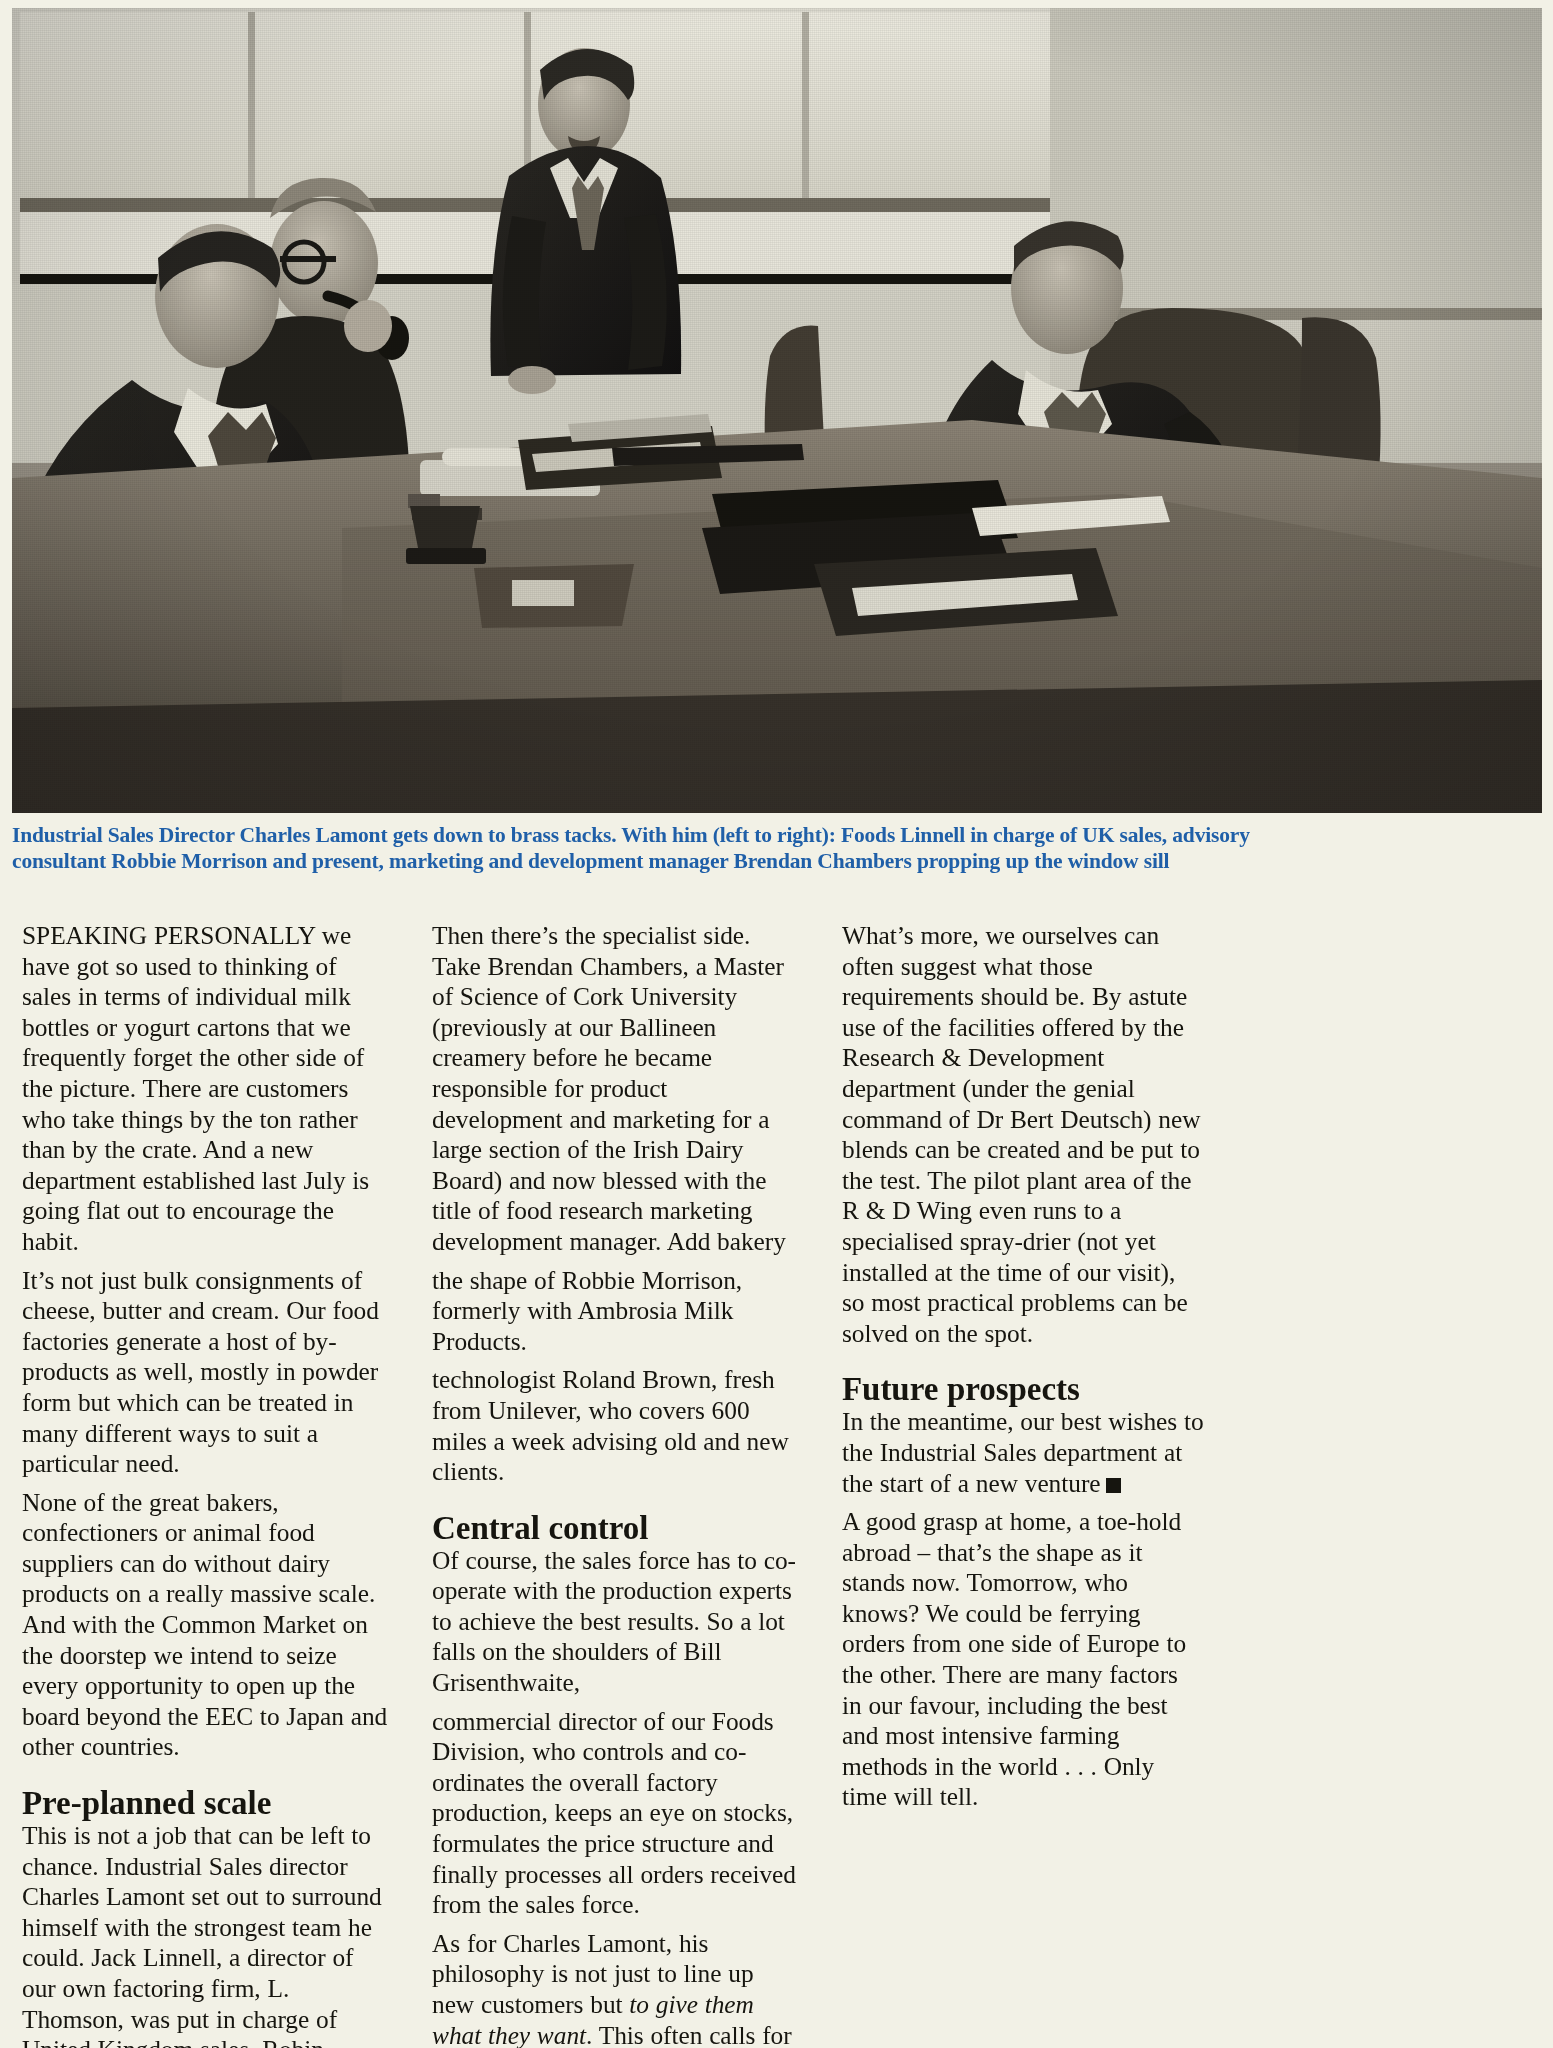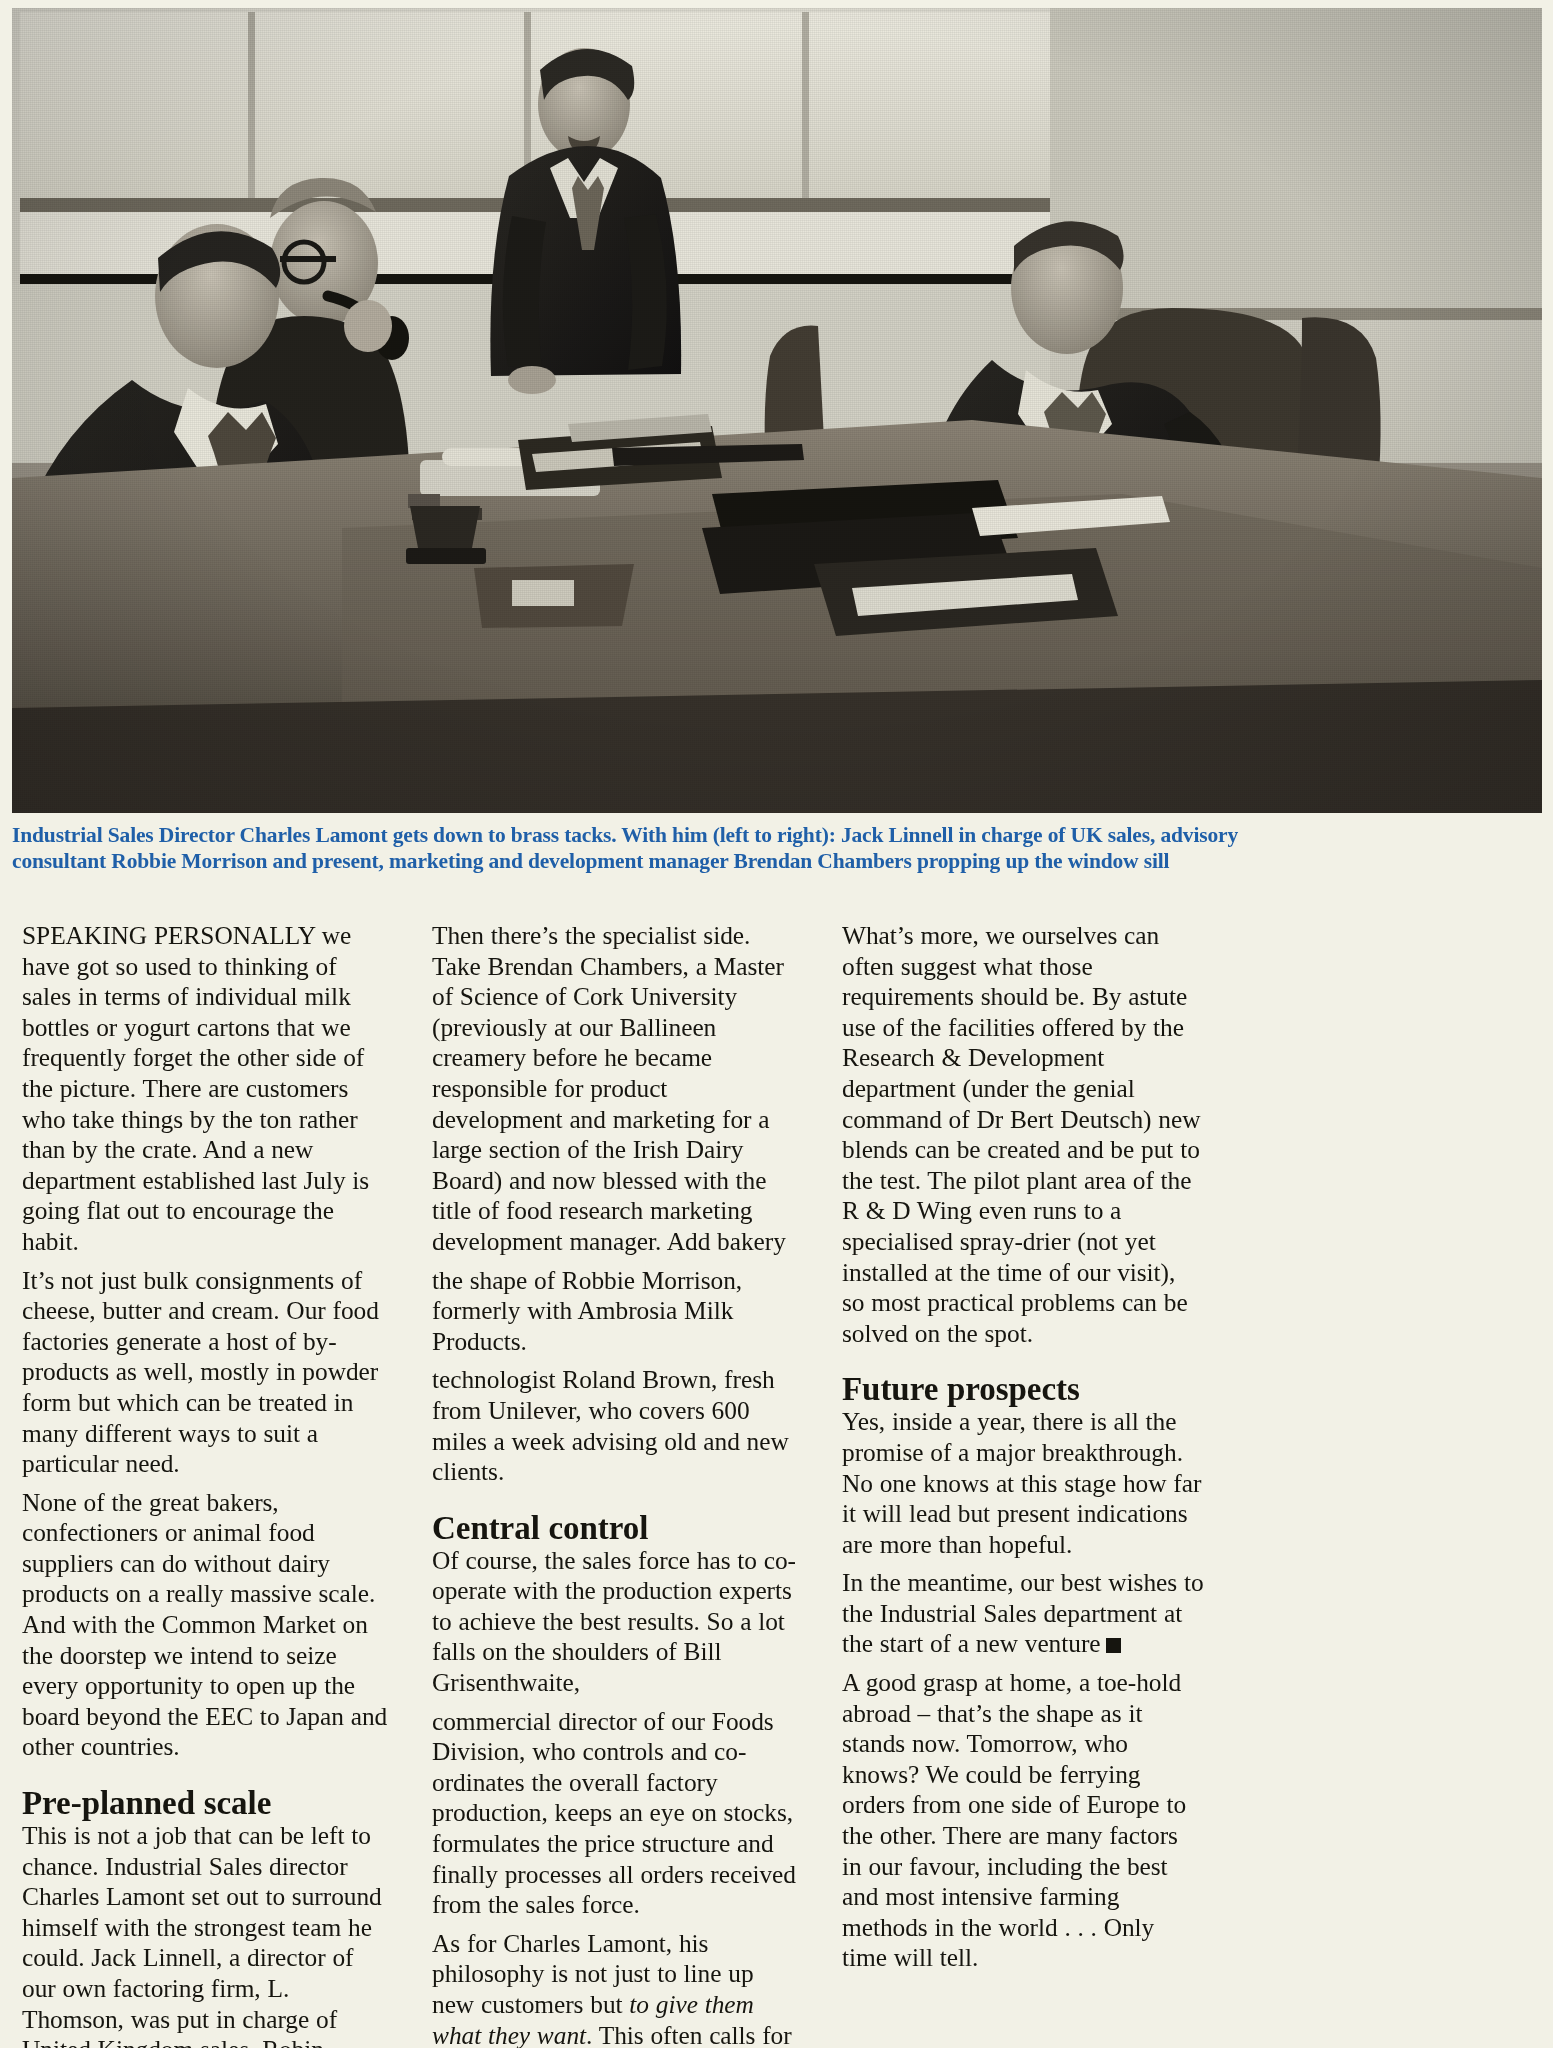--- a/index.html
+++ b/index.html
@@ -233,21 +233,21 @@
         <path d="M840 580 L1060 566 L1066 592 L846 608 Z" fill="#dddbcf"></path>
 
         <path d="M0 700 L1530 672 L1530 805 L0 805 Z" fill="#36312a"></path>
       </svg>
     </div>
     <div class="grain"></div>
     <div class="vignette"></div>
   </div>
 
   <div class="caption">
-    <span class="cl">Industrial Sales Director Charles Lamont gets down to brass tacks. With him (left to right): Jack Linnell in charge of UK sales, advisory</span>
+    <span class="cl">Industrial Sales Director Charles Lamont gets down to brass tacks. With him (left to right): Foods Linnell in charge of UK sales, advisory</span>
     <span class="cl">consultant Robbie Morrison and present, marketing and development manager Brendan Chambers propping up the window sill</span>
   </div>
 
   <div class="cols">
 
     <div class="col col-1">
       <p>SPEAKING PERSONALLY we have got so used to thinking of sales in terms of individual milk bottles or yogurt cartons that we frequently forget the other side of the picture. There are customers who take things by the ton rather than by the crate. And a new department established last July is going flat out to encourage the habit.</p>
       <p>It’s not just bulk consignments of cheese, butter and cream. Our food factories generate a host of by-products as well, mostly in powder form but which can be treated in many different ways to suit a particular need.</p>
       <p>None of the great bakers, confectioners or animal food suppliers can do without dairy products on a really massive scale. And with the Common Market on the doorstep we intend to seize every opportunity to open up the board beyond the EEC to Japan and other countries.</p>
       <p class="sec-head">Pre-planned scale</p>
@@ -261,19 +261,18 @@
       <p>technologist Roland Brown, fresh from Unilever, who covers 600 miles a week advising old and new clients.</p>
       <p class="sec-head">Central control</p>
       <p>Of course, the sales force has to co-operate with the production experts to achieve the best results. So a lot falls on the shoulders of Bill Grisenthwaite,</p>
       <p>commercial director of our Foods Division, who controls and co-ordinates the overall factory production, keeps an eye on stocks, formulates the price structure and finally processes all orders received from the sales force.</p>
       <p><span>As for Charles Lamont, his philosophy is not just to line up new customers but </span><em class="quote">to give them what they want</em><span>. This often calls for sophisticated treatment. For instance we visualise a whole range of milk powders from whey to instantised which could be fortified with proteins, fats, animal or vegetable, to suit exact requirements.</span></p>
     </div>
 
     <div class="col col-3">
       <p>What’s more, we ourselves can often suggest what those requirements should be. By astute use of the facilities offered by the Research &amp; Development department (under the genial command of Dr Bert Deutsch) new blends can be created and be put to the test. The pilot plant area of the R &amp; D Wing even runs to a specialised spray-drier (not yet installed at the time of our visit), so most practical problems can be solved on the spot.</p>
       <p class="sec-head">Future prospects</p>
-      <p>Yes, inside a year, there is all the promise of a major breakthrough. No one knows at this stage how far it will lead but present indications are more than hopeful.</p>
       <p><span>In the meantime, our best wishes to the Industrial Sales department at the start of a new venture</span><span class="endmark"></span></p>
       <p>A good grasp at home, a toe-hold abroad – that’s the shape as it stands now. Tomorrow, who knows? We could be ferrying orders from one side of Europe to the other. There are many factors in our favour, including the best and most intensive farming methods in the world . . . Only time will tell.</p>
     </div>
 
   </div>
 </div>
 
 </body></html>

